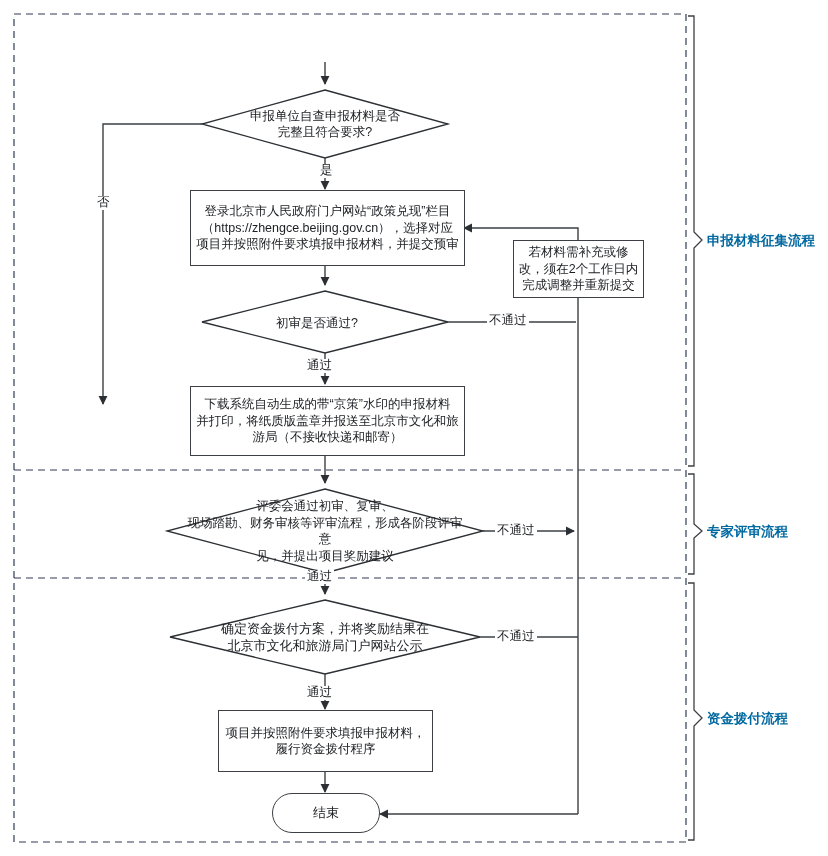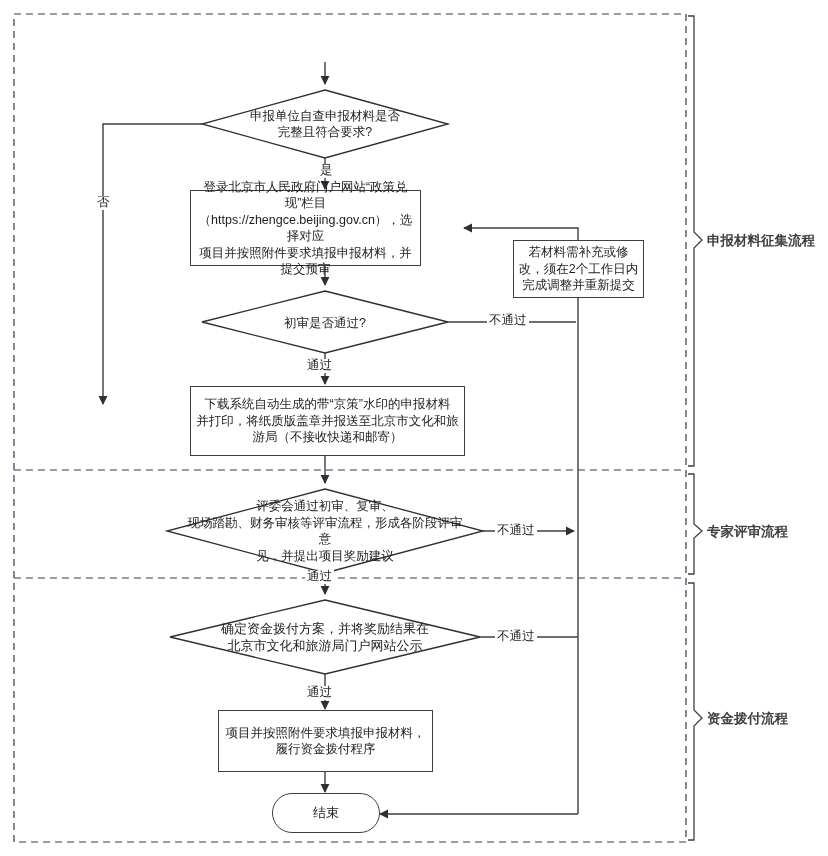--- a/index.html
+++ b/index.html
@@ -59,21 +59,21 @@
     color: #1b1d21;
     font-size: 12.5px;
     padding: 0 2px;
     z-index: 4;
     white-space: nowrap;
     line-height: 1.1;
   }
   .lane-label {
     position: absolute;
     font-weight: bold;
-    color: #404040;
+    color: #0369a1;
     font-size: 13.5px;
     white-space: nowrap;
     z-index: 4;
   }
 </style>
 </head>
 <body>
 
 <div id="canvas">
 
@@ -140,33 +140,33 @@
       <path d="M 578 814 L 380 814" marker-end="url(#arrow)"></path>
     </g>
   </svg>
 
 
   <div class="node shape-decision" style="left:218px; top:100px; width:214px; height:48px; font-size:12.5px;">
     <span class="node-inner">申报单位自查申报材料是否
 完整且符合要求?</span>
   </div>
 
-  <div class="node shape-process" style="left:190px; top:190px; width:231px; height:76px; font-size:12.5px;justify-content:flex-end;">
+  <div class="node shape-process" style="left:190px; top:190px; width:275px; height:76px; font-size:12.5px;justify-content:flex-end;">
     <span class="node-inner">登录北京市人民政府门户网站“政策兑现”栏目
 （https://zhengce.beijing.gov.cn），选择对应
 项目并按照附件要求填报申报材料，并提交预审</span>
   </div>
 
   <div class="node shape-process" style="left:513px; top:240px; width:131px; height:58px; font-size:12.5px;">
     <span class="node-inner">若材料需补充或修
 改，须在2个工作日内
 完成调整并重新提交</span>
   </div>
 
-  <div class="node shape-decision" style="left:240px; top:310px; width:170px; height:26px; font-size:12.5px;">
+  <div class="node shape-decision" style="left:232px; top:310px; width:170px; height:26px; font-size:12.5px;">
     <span class="node-inner">初审是否通过?</span>
   </div>
 
 
   <div class="node shape-process" style="left:190px; top:386px; width:275px; height:70px; font-size:12.5px;">
     <span class="node-inner">下载系统自动生成的带“京策”水印的申报材料
 并打印，将纸质版盖章并报送至北京市文化和旅
 游局（不接收快递和邮寄）</span>
   </div>
 

